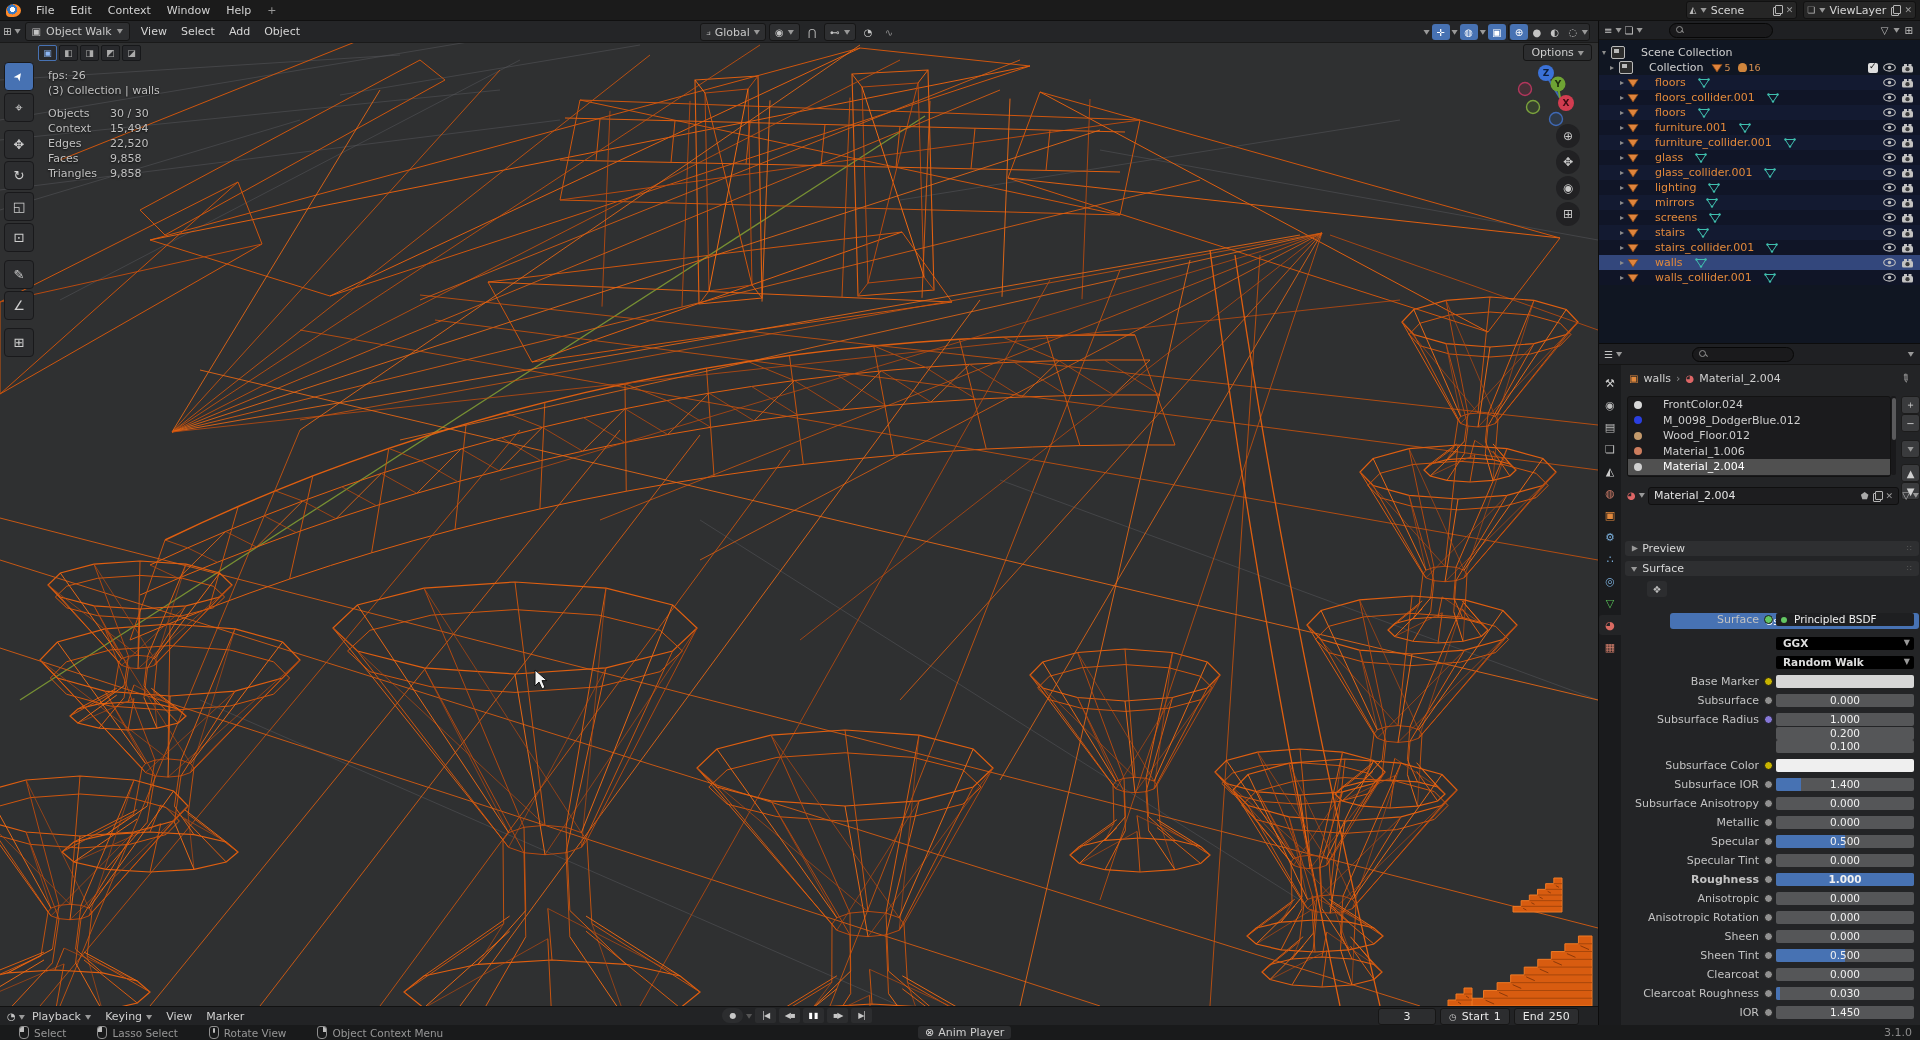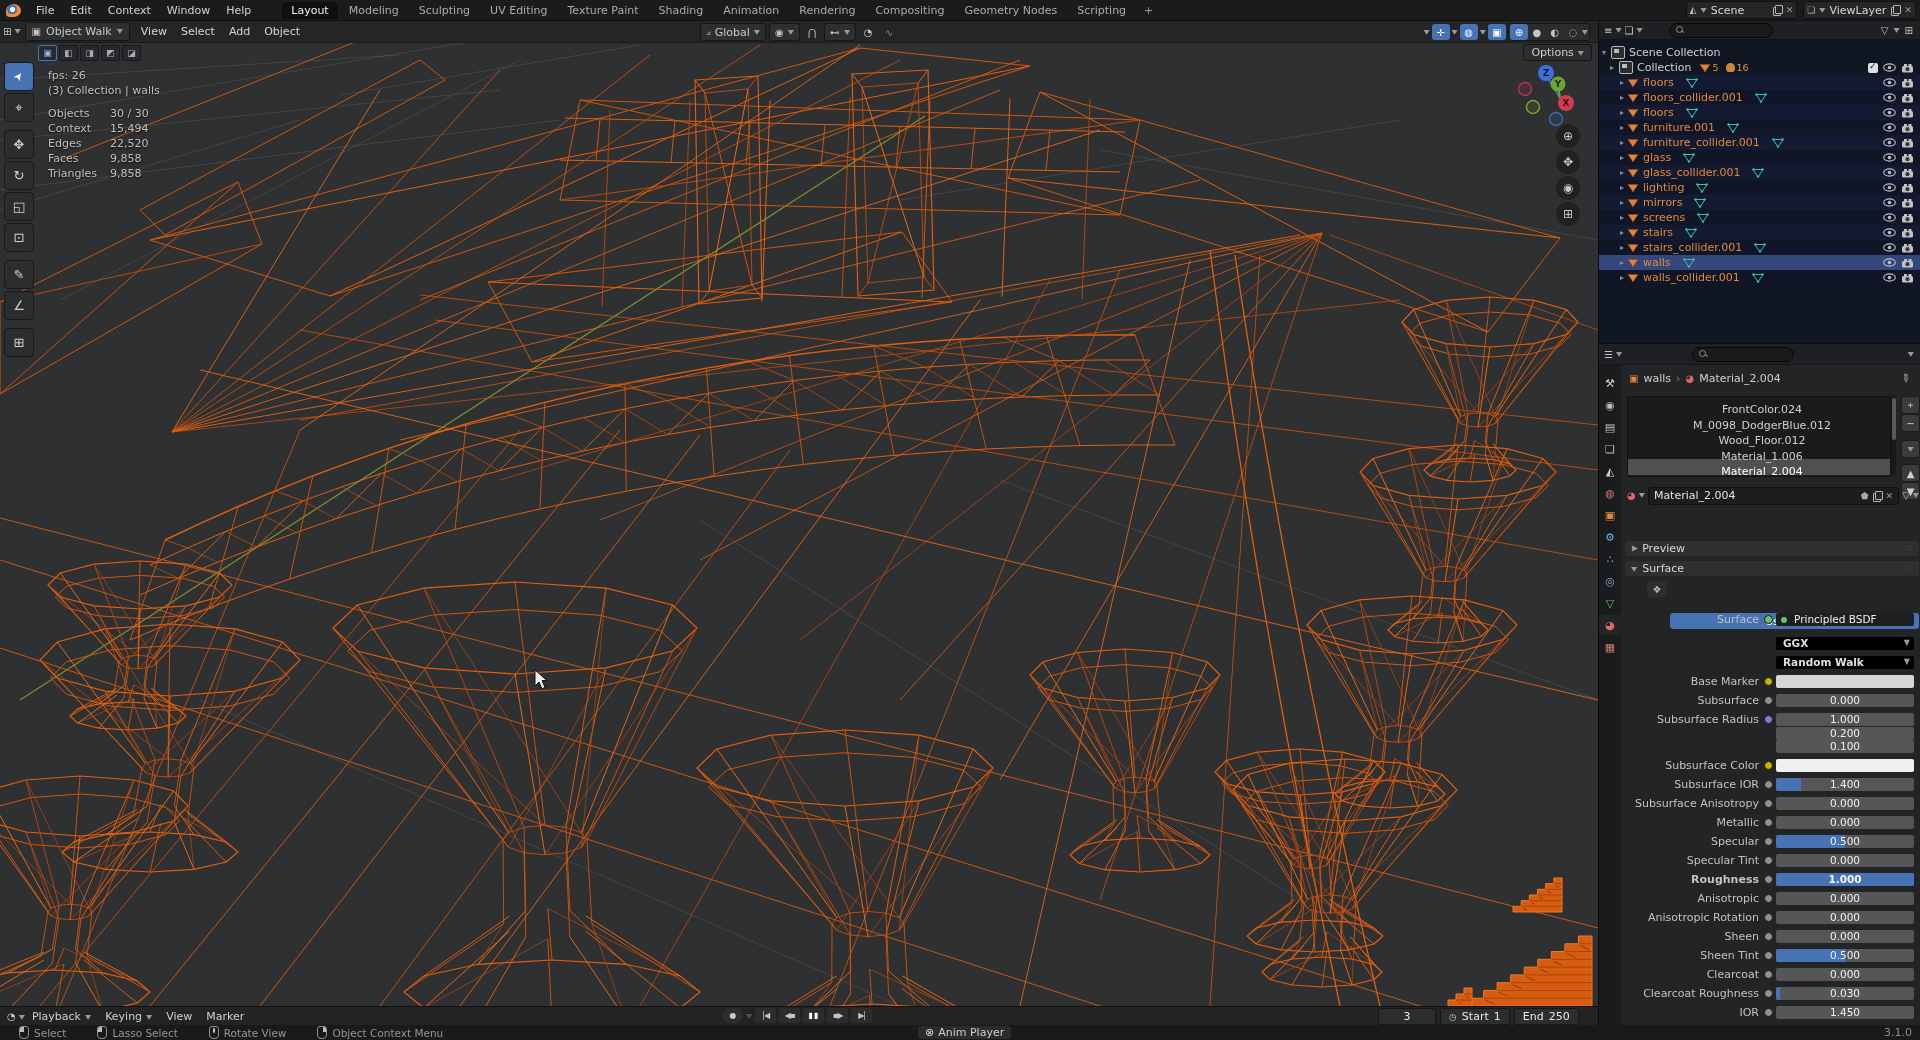--- a/index.html
+++ b/index.html
@@ -81,38 +81,38 @@
   #ol-header{position:absolute;left:0;top:0;width:100%;height:19px;background:#1f2023;display:flex;align-items:center;border-bottom:1px solid #141414;box-sizing:border-box;}
   .search{display:flex;align-items:center;background:#1a1a1c;border:1px solid #070707;border-radius:8px;height:13px;padding:0 6px;gap:4px;}
   .mag{position:relative;width:8px;height:8px;}
   .mag::before{content:"";position:absolute;left:0;top:0;width:5px;height:5px;border:1.2px solid #909090;border-radius:50%;}
   .mag::after{content:"";position:absolute;left:5.4px;top:5.4px;width:3px;height:1.2px;background:#909090;transform:rotate(45deg);}
   .ol-row{position:absolute;width:100%;height:15px;display:flex;align-items:center;}
   .ol-row.stripe-a{background:#131a31;}
   .ol-row.stripe-b{background:#101527;}
   .ol-row.active-row{background:#33477c;}
   .ol-row .exp{color:#8d8d8d;font-size:8px;width:10px;text-align:center;}
-  .ol-label{color:#e2893b;margin-left:4px;}
+  .ol-label{color:#e2893b;margin-left:16px;}
   .ol-label.plain{color:#cfcfcf;}
   .ol-right{position:absolute;right:6px;display:flex;gap:5px;align-items:center;}
   .chkbox{width:10px;height:10px;background:#dedede;border-radius:2px;position:relative;}
   .chkbox::after{content:"✓";position:absolute;left:1px;top:-2px;color:#111;font-size:9px;}
   .cicon{width:12px;height:11px;border:1px solid #b9b9b9;border-radius:2px;position:relative;background:#2c2c2c;}
   .cicon::after{content:"";position:absolute;left:2px;top:2px;width:5px;height:4px;background:#b9b9b9;}
   .badge{display:flex;align-items:center;color:#d89050;font-size:9.5px;gap:1px;margin-left:8px;}
   
   #properties{left:1598px;top:343px;width:322px;height:682px;background:#232426;border-left:1px solid #0c0c0c;border-top:1px solid #0c0c0c;box-sizing:border-box;overflow:hidden;}
   #prop-header{position:absolute;left:0;top:0;width:100%;height:21px;background:#1f2023;border-bottom:1px solid #151515;box-sizing:border-box;display:flex;align-items:center;}
   #tab-col{position:absolute;left:0;top:21px;width:22px;height:661px;background:#1a1b1d;}
   .ptab{position:absolute;left:0;width:22px;height:20px;display:flex;align-items:center;justify-content:center;font-size:11px;border-radius:3px 0 0 3px;}
   .ptab.active{background:#232426;}
   #prop-body{position:absolute;left:22px;top:21px;width:300px;height:661px;}
   .crumb{position:absolute;left:8px;top:7px;display:flex;align-items:center;gap:5px;color:#d0d0d0;}
   .slotlist{position:absolute;left:6px;top:31px;width:262px;height:79px;background:#1b1b1d;border:1px solid #121212;border-radius:3px;overflow:hidden;}
-  .slot{height:15.5px;display:flex;align-items:center;gap:6px;padding-left:6px;color:#cfcfcf;flex-direction:column;}
+  .slot{height:15.5px;display:flex;align-items:center;gap:21px;padding-left:6px;color:#cfcfcf;}
   .slot.sel{background:#505050;color:#fff;}
   .dot{width:8px;height:8px;border-radius:50%;}
   .scroll{position:absolute;left:270px;top:31px;width:5px;height:79px;background:#19191b;border-radius:2px;}
   .scroll i{position:absolute;left:.5px;top:2px;width:4px;height:42px;background:#5a5a5c;border-radius:2px;}
   .side-btn{position:absolute;left:280px;width:17px;height:16px;background:#3a3b3d;border:1px solid #1c1c1c;border-radius:3px;color:#d0d0d0;display:flex;align-items:center;justify-content:center;font-size:10px;}
   .db-row{position:absolute;left:6px;top:122px;width:292px;height:17px;display:flex;align-items:center;gap:3px;}
   .db-field{flex:1;height:16px;background:#1d1d1f;border:1px solid #0f0f0f;border-radius:3px;display:flex;align-items:center;padding:0 5px;gap:4px;color:#e2e2e2;}
   .panel-hdr{position:absolute;left:4px;width:294px;height:15px;background:#2e2f31;border-radius:3px;display:flex;align-items:center;color:#d8d8d8;gap:5px;padding-left:6px;box-sizing:border-box;}
   .grip{margin-left:auto;margin-right:6px;color:#5c5c5c;font-size:8px;letter-spacing:1px;}
   .usenodes{position:absolute;left:26px;top:216px;width:272px;height:16px;display:flex;gap:3px;}
@@ -136,33 +136,20 @@
 <div id="app">
 
   <div id="topbar" class="abs">
     <div class="logo"></div>
     <div id="tb-menus" style="display:flex;">
         <div class="menu-item">File</div>
         <div class="menu-item">Edit</div>
         <div class="menu-item">Context</div>
         <div class="menu-item">Window</div>
         <div class="menu-item">Help</div>
-      </div>
-    <div class="ws-tabs" id="ws-tabs">
-        <div class="ws-tab active">Layout</div>
-        <div class="ws-tab">Modeling</div>
-        <div class="ws-tab">Sculpting</div>
-        <div class="ws-tab">UV Editing</div>
-        <div class="ws-tab">Texture Paint</div>
-        <div class="ws-tab">Shading</div>
-        <div class="ws-tab">Animation</div>
-        <div class="ws-tab">Rendering</div>
-        <div class="ws-tab">Compositing</div>
-        <div class="ws-tab">Geometry Nodes</div>
-        <div class="ws-tab">Scripting</div>
       </div>
     <span class="ws-plus">+</span>
     <div class="topbar-right">
       <div class="id-field">
         <span class="mini-ico">◭</span>
           <span class="chev">▼</span>
         <span class="txt">Scene</span>
         <span class="icon-copy"></span>
         <span class="xico">✕</span>
       </div>

